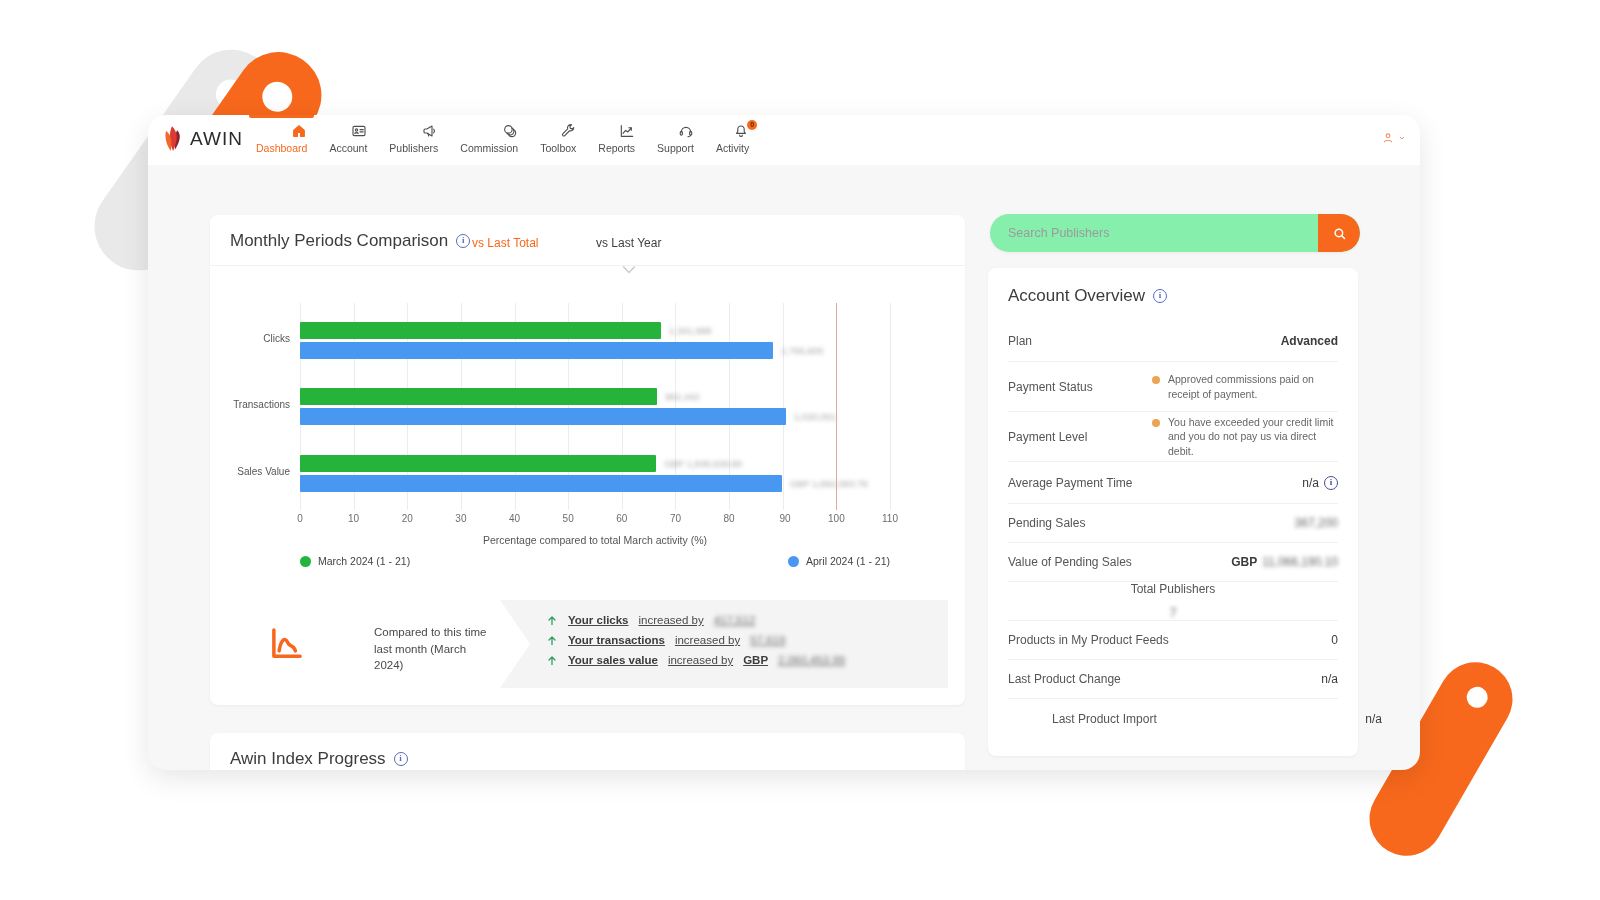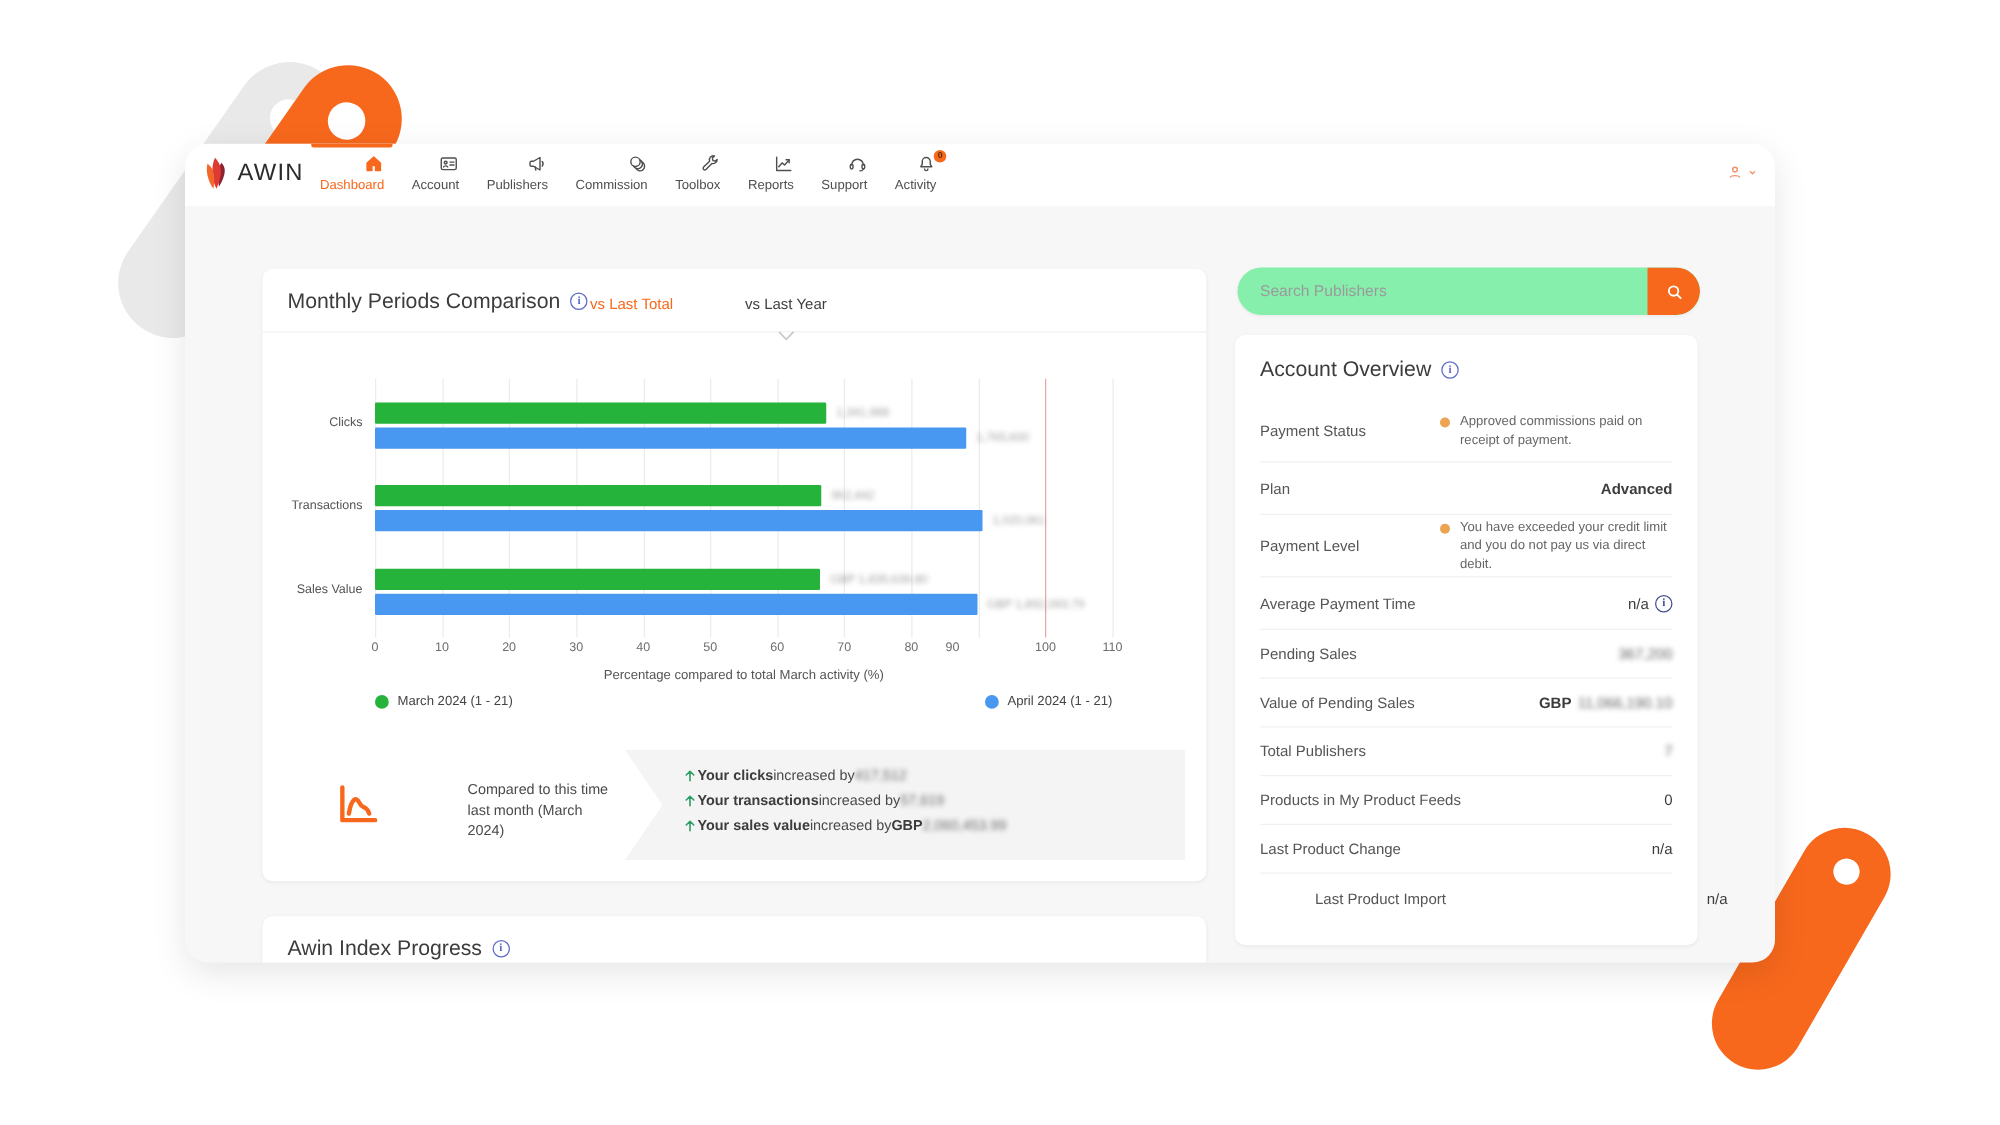--- a/index.html
+++ b/index.html
@@ -65,21 +65,21 @@
   .legend-dot { width:11px; height:11px; border-radius:50%; flex:0 0 auto; }
 
   
   #summary { position:absolute; left:18px; top:385px; width:720px; height:88px; background:#f4f4f5; }
   #summary-left { position:absolute; left:0; top:0; width:302px; height:88px; background:#ffffff;
                   clip-path:polygon(0 0, 272px 0, 302px 50%, 272px 100%, 0 100%); }
   #summary-icon { position:absolute; left:38px; top:22px; width:42px; height:42px; color:#f7681c; }
   #summary-icon svg { width:42px; height:42px; }
   #summary-compared { position:absolute; left:146px; top:24px; width:116px; font-size:11.5px; line-height:1.45; color:#4a4a4a; }
   #summary-lines { position:absolute; left:318px; top:14px; display:flex; flex-direction:column; gap:7px; }
-  .summary-line { display:flex; align-items:center; gap:0; font-size:11.5px; color:#4a4a4a; }
+  .summary-line { display:flex; gap:10px; font-size:11.5px; color:#4a4a4a;text-decoration:underline; }
   .summary-line .arrow { color:#2f9e63; display:flex; }
   .summary-line b { color:#3c3c3c; }
 
   #awin-index-card { left:62px; top:618px; width:755px; height:80px; border-radius:8px 8px 0 0; }
   #awin-index-title { position:absolute; left:20px; top:16px; display:flex; align-items:center; gap:8px; }
 
   
   #search-wrap { position:absolute; left:842px; top:99px; width:370px; height:38px; background:#86efac;
                  border-radius:19px; box-shadow:0 1px 3px rgba(0,0,0,.06); overflow:hidden; }
   #search-input { position:absolute; left:0; top:0; width:326px; height:38px; border:none; outline:none;
@@ -256,21 +256,21 @@
           <div class="tick-label" style="left: 214.545px;">40</div>
           <div class="gridline" style="left: 268.182px;"></div>
           <div class="tick-label" style="left: 268.182px;">50</div>
           <div class="gridline" style="left: 321.818px;"></div>
           <div class="tick-label" style="left: 321.818px;">60</div>
           <div class="gridline" style="left: 375.455px;"></div>
           <div class="tick-label" style="left: 375.455px;">70</div>
           <div class="gridline" style="left: 429.091px;"></div>
           <div class="tick-label" style="left: 429.091px;">80</div>
           <div class="gridline" style="left: 482.727px;"></div>
-          <div class="tick-label" style="left: 462px;">90</div>
+          <div class="tick-label" style="left: 485px;">90</div>
           <div class="gridline ref" style="left: 536.364px;"></div>
           <div class="tick-label" style="left: 536.364px;">100</div>
           <div class="gridline" style="left: 590px;"></div>
           <div class="tick-label" style="left: 590px;">110</div>
           <div class="cat-label" style="top: 30px;">Clicks</div>
           <div class="bar" style="top: 19px; width: 360.973px; left: 0px; background: rgb(38, 179, 60);"></div>
           <div class="bar-label blurred" style="left: 368.973px; top: 19px;">1,341,988</div>
           <div class="bar" style="top: 38.5px; width: 473.073px; left: 0px; background: rgb(72, 151, 240);"></div>
           <div class="bar-label blurred" style="left: 481.073px; top: 38.5px;">1,765,600</div>
           <div class="cat-label" style="top: 96px;">Transactions</div>
@@ -346,33 +346,33 @@
         </svg>
       </button>
     </div>
 
     <div class="card" id="account-card">
       <div id="account-title">
         <span class="card-title">Account Overview</span>
         <span class="info-icon">i</span>
       </div>
       <div id="account-rows">
+          <div class="acc-row" style="height: 42px;">
+            <span class="acc-label">Plan</span>
+            <span class="acc-value bold">
+              <span>Advanced</span>
+            </span>
+          </div>
           <div class="acc-row" style="height: 50px;">
             <span class="acc-label">Payment Status</span>
             <span class="acc-status">
               <span class="status-dot" style="background: rgb(237, 164, 82);"></span>
               <span class="status-text">Approved commissions paid on receipt of payment.</span>
             </span>
           </div>
-          <div class="acc-row" style="height: 42px;">
-            <span class="acc-label">Plan</span>
-            <span class="acc-value bold">
-              <span>Advanced</span>
-            </span>
-          </div>
           <div class="acc-row" style="height: 50px;">
             <span class="acc-label">Payment Level</span>
             <span class="acc-status">
               <span class="status-dot" style="background: rgb(237, 164, 82);"></span>
               <span class="status-text">You have exceeded your credit limit and you do not pay us via direct debit.</span>
             </span>
           </div>
           <div class="acc-row" style="height: 42px;">
             <span class="acc-label">Average Payment Time</span>
             <span class="acc-value">
@@ -386,21 +386,21 @@
               <span class="blurred">367,200</span>
             </span>
           </div>
           <div class="acc-row" style="height: 39px;">
             <span class="acc-label">Value of Pending Sales</span>
             <span class="acc-value">
               <span style="font-weight: bold;">GBP</span>
               <span class="blurred">11,066,190.10</span>
             </span>
           </div>
-          <div class="acc-row" style="height: 39px;">
+          <div class="acc-row" style="height: 39px; flex-direction: column;">
             <span class="acc-label">Total Publishers</span>
             <span class="acc-value">
               <span class="blurred">7</span>
             </span>
           </div>
           <div class="acc-row" style="height: 39px;">
             <span class="acc-label">Products in My Product Feeds</span>
             <span class="acc-value">
               <span>0</span>
             </span>

